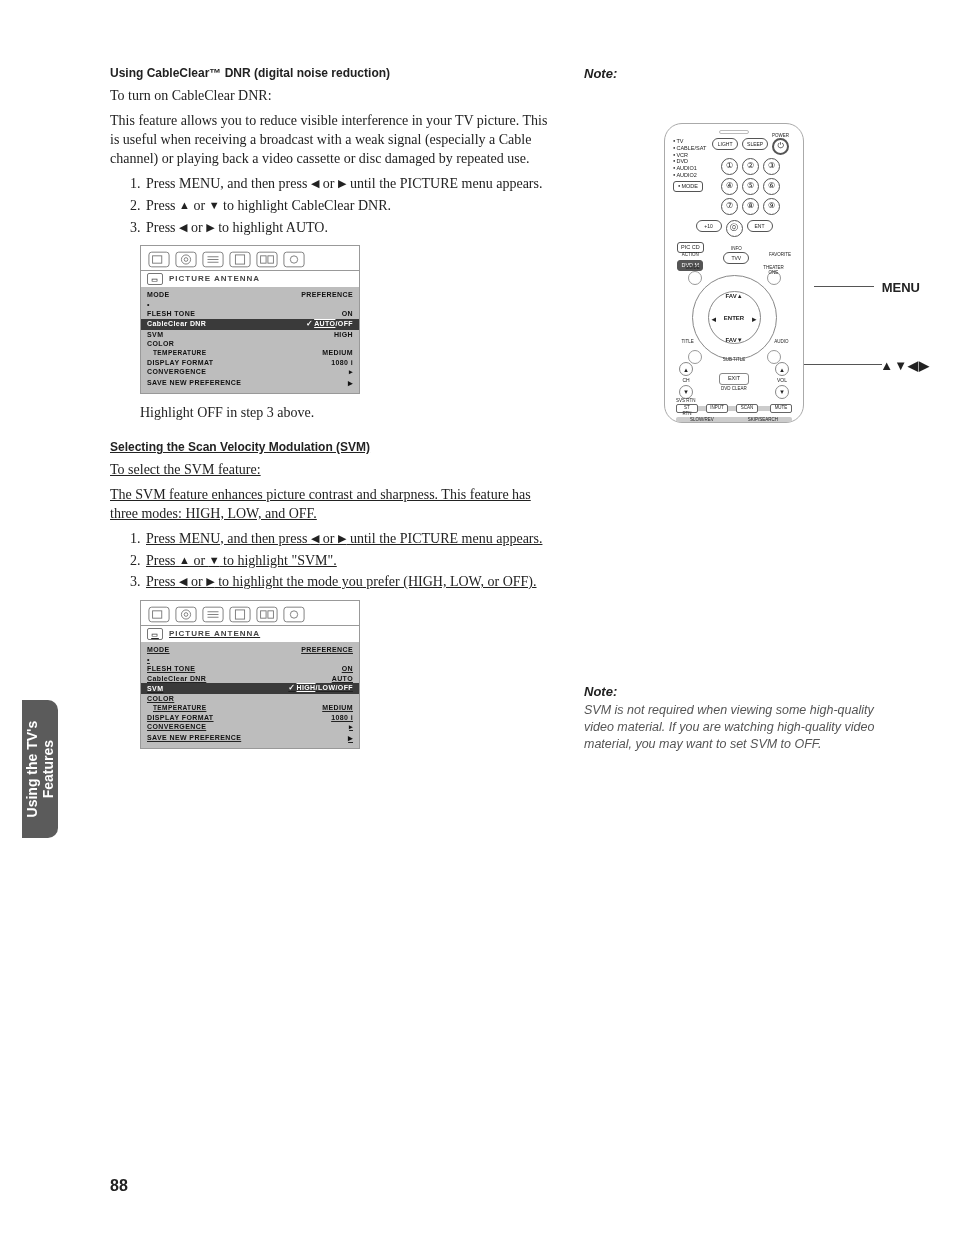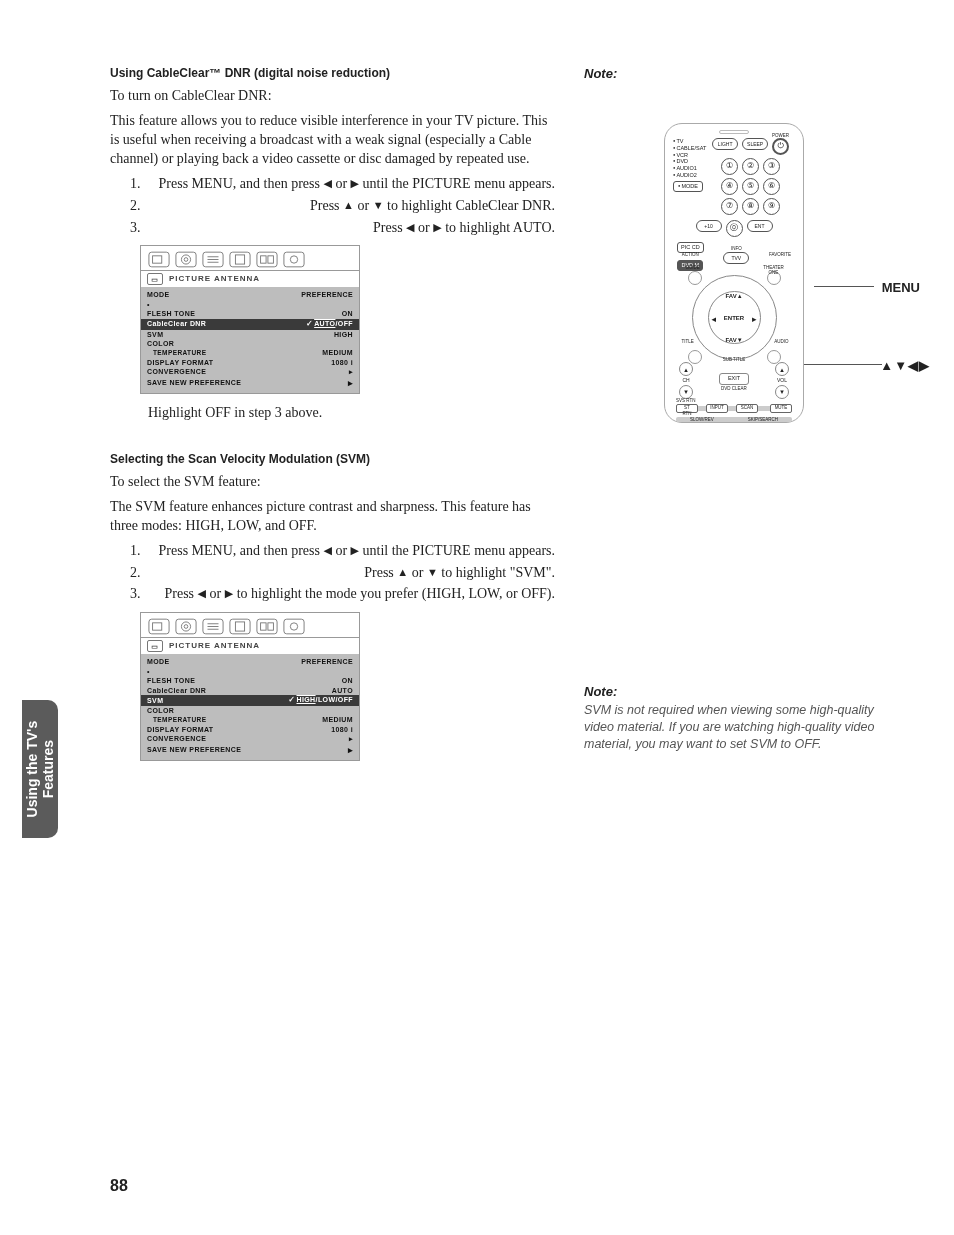--- a/index.html
+++ b/index.html
@@ -16,23 +16,23 @@
     }
     .main-content { width: 445px; float: left; }
     .side-content { width: 300px; float: right; margin-right: 10px; }
     h2 {
       font-family: Arial, Helvetica, sans-serif;
       font-weight: bold;
       font-size: 12px;
       margin-bottom: 6px;
     }
     .main-content p { margin-bottom: 6px; }
-    .main-content ol { margin-left: 34px; margin-bottom: 8px; text-align: right; }
+    .main-content ol { margin-left: 34px; margin-bottom: 8px; }
     .main-content ol li { padding-left: 2px; margin-bottom: 3px; }
-    .indent { margin-left: 38px; margin-bottom: 12px; }
+    .indent { margin-left: 30px; margin-bottom: 12px; }
     .arrow { font-size: 11px; position: relative; top: -1px; }
     .osd {
       width: 220px;
       margin: 8px 0 10px 30px;
       background: #fff;
       border: 1px solid #999;
     }
     .osd-tabs {
       display: flex; gap: 3px; padding: 4px 6px 2px; border-bottom: 1px solid #999;
     }
@@ -117,21 +117,21 @@
     }
     .section-tab span {
       transform: rotate(-90deg);
       font-family: Arial, sans-serif; font-weight: bold; font-size: 14px;
       white-space: nowrap; text-align: center; line-height: 1.15;
     }
     .page-num {
       position: absolute; left: 110px; bottom: 38px;
       font-family: Arial, sans-serif; font-weight: bold; font-size: 16px;
     }
-    .sec2 { margin-top: 28px; }
+    .sec2 { margin-top: 16px; text-decoration: underline; }
     .side-note2 { margin-top: 260px; }
     .osd .footer { display:flex; justify-content: space-between; align-items:center;}
     .osd .footer .arrow-r { font-size:9px; }
     .osd .smallsub { font-size: 6.5px; padding-left: 6px; font-weight: bold;}
   </style>
 </head>
 <body>
 
 <div class="main-content">
 

